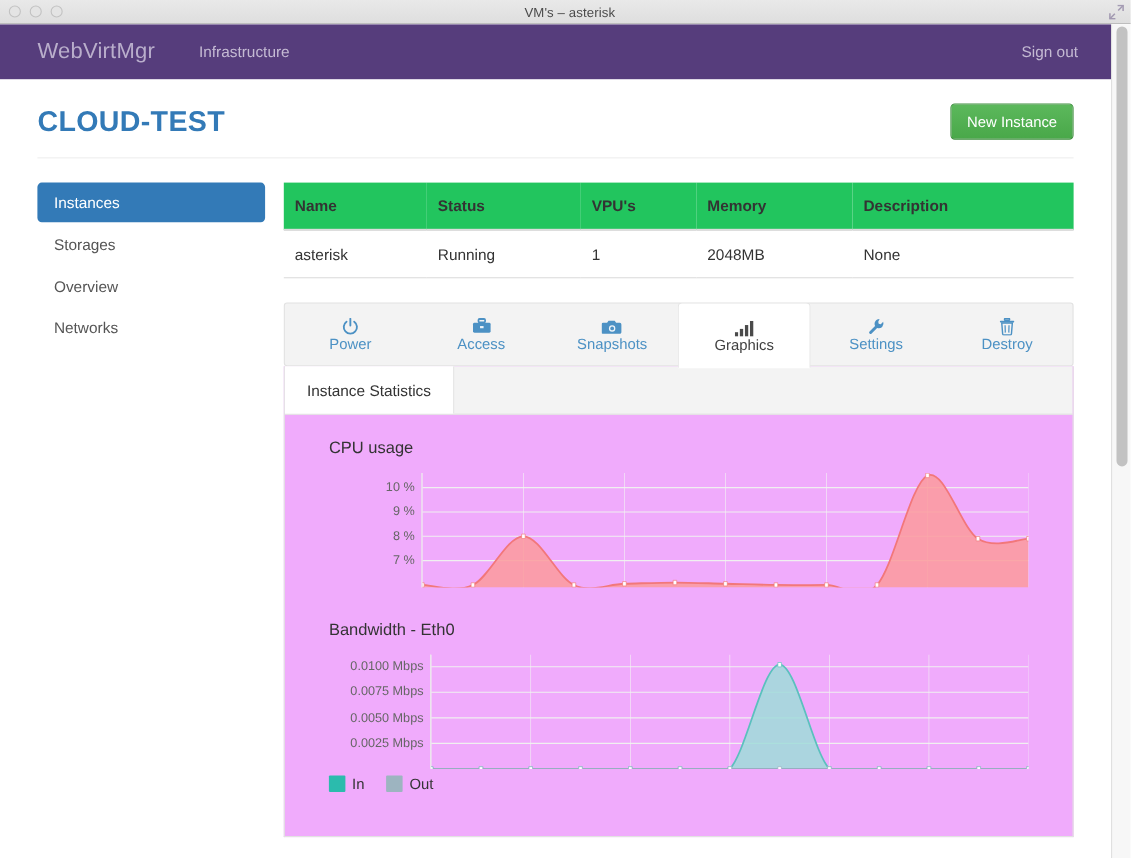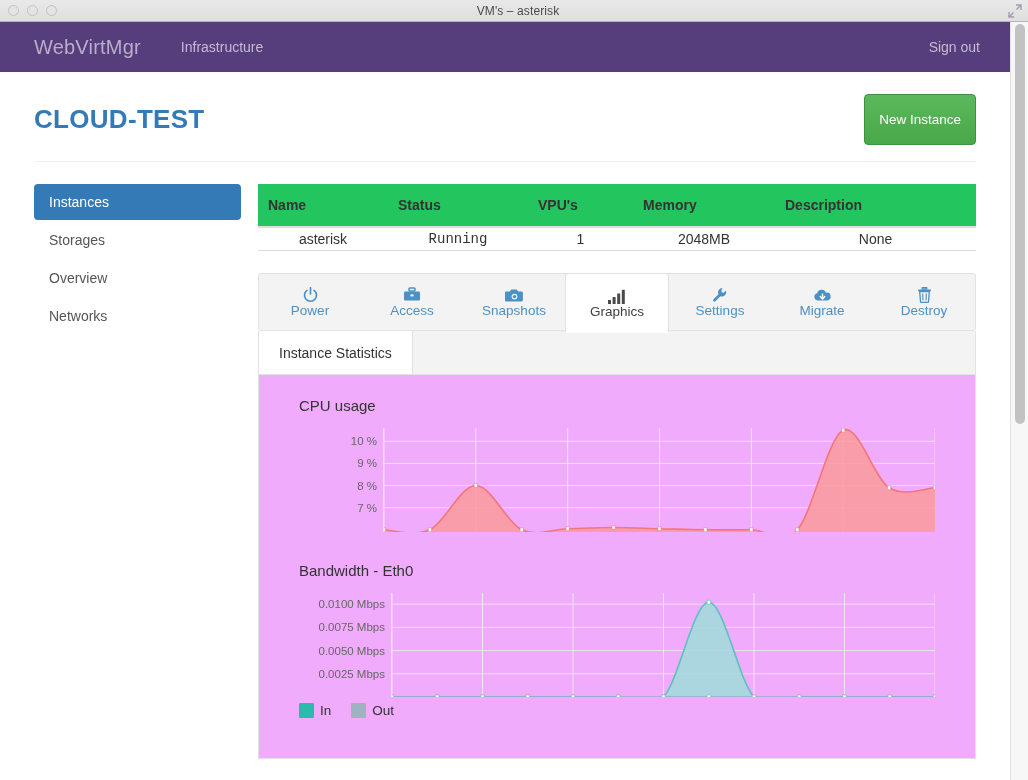--- a/index.html
+++ b/index.html
@@ -100,21 +100,21 @@
     margin: 0;
   }
   #new-instance-button {
     margin-left: auto;
     background: #4cae4c;
     background: linear-gradient(to bottom,#5cb85c 0%, #49a849 100%);
     border: 1px solid #3e8f3e;
     border-radius: 4px;
     color: #fff;
     font-size: 13.5px;
-    padding: 17px 14px;
+    padding: 8px 14px;
     cursor: pointer;
   }
 
   
   #body-cols {
     display: flex;
     padding-top: 22px;
   }
   #sidebar {
     width: 224px;
@@ -145,26 +145,25 @@
   }
   #instance-table thead th {
     text-align: left;
     padding: 13px 10px 13px 10px;
     font-weight: bold;
     color: #333;
     background: #22c55e;
     border-bottom: 2px solid #dddddd;
   }
   #instance-table tbody td {
-    padding: 3px 10px;
+    padding: 13px 10px;
     color: #333;
     border-bottom: 1px solid #dddddd;
-    text-align: center;
-  }
-  .status-running { color: #5cb85c; font-family: Liberation Mono, monospace; }
+  }
+  .status-running { color: #5cb85c; }
   .col-name   { width: 130px; }
   .col-status { width: 140px; }
   .col-vpus   { width: 105px; }
   .col-memory { width: 142px; }
 
   
   #tab-strip {
     display: flex;
     margin-top: 22px;
     background: #f3f3f3;
@@ -399,29 +398,20 @@
 
             <div class="icon-tab">
               <span class="tab-icon">
                 <svg width="16" height="16" viewBox="0 0 16 16">
                   <path d="M10.6 1.1 a4.3 4.3 0 0 0 -4.1 6.2 l-5 5 a1.3 1.3 0 0 0 1.9 1.9 l5 -5 a4.3 4.3 0 0 0 5.5 -5.6 l-2.2 2.2 l-1.9 -0.4 l-0.4 -1.9 z" fill="#4c91c4"></path>
                 </svg>
               </span>
               <span>Settings</span>
             </div>
 
-            <div class="icon-tab">
-              <span class="tab-icon">
-                <svg width="19" height="15" viewBox="0 0 19 15">
-                  <path d="M4.6 12.4 a3.6 3.6 0 0 1 -0.4 -7.1 a4.6 4.6 0 0 1 8.8 -0.6 a3.8 3.8 0 0 1 1.5 7.7 z" fill="#4c91c4"></path>
-                  <path d="M9.5 6.2 v4.4 M7.3 8.6 l2.2 2.3 l2.2 -2.3" fill="none" stroke="#ffffff" stroke-width="1.5" stroke-linecap="round" stroke-linejoin="round"></path>
-                </svg>
-              </span>
-              <span>Migrate</span>
-            </div>
 
             <div class="icon-tab">
               <span class="tab-icon">
                 <svg width="15" height="16" viewBox="0 0 15 16">
                   <rect x="5.2" y="0.6" width="4.6" height="1.6" rx=".5" fill="none" stroke="#4c91c4" stroke-width="1.3"></rect>
                   <rect x="1" y="2.6" width="13" height="1.6" rx=".6" fill="#4c91c4"></rect>
                   <path d="M2.7 4.6 h9.6 l-0.8 10 a1 1 0 0 1 -1 0.9 h-6 a1 1 0 0 1 -1 -0.9 z" fill="none" stroke="#4c91c4" stroke-width="1.3"></path>
                   <line x1="5.7" y1="6.6" x2="5.9" y2="13.4" stroke="#4c91c4" stroke-width="1.1"></line>
                   <line x1="9.3" y1="6.6" x2="9.1" y2="13.4" stroke="#4c91c4" stroke-width="1.1"></line>
                 </svg>

